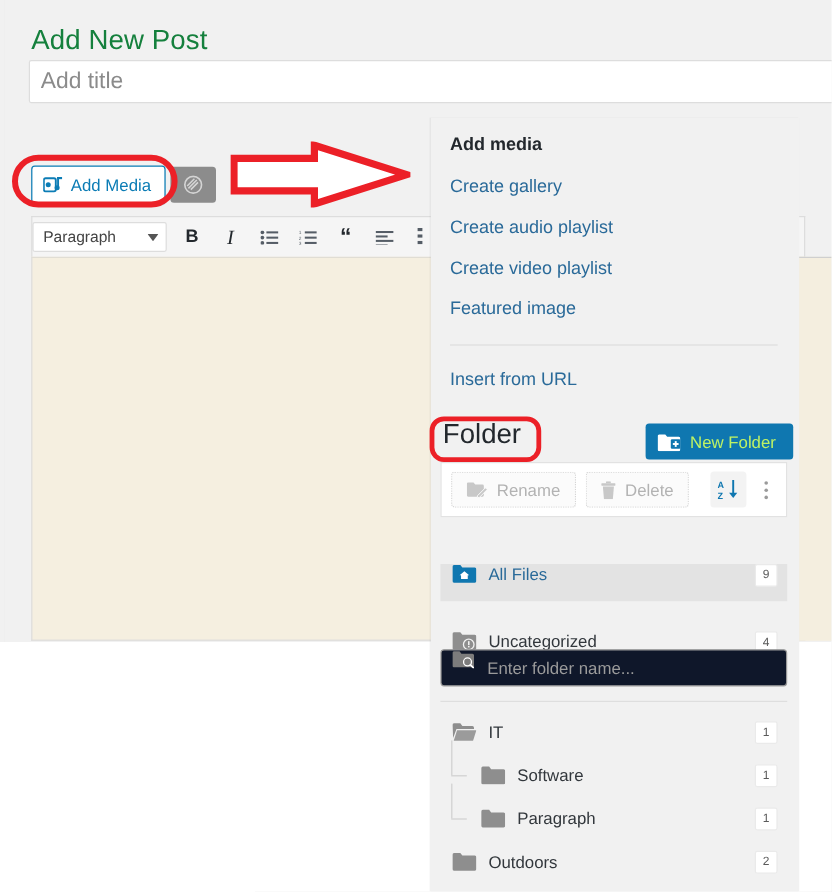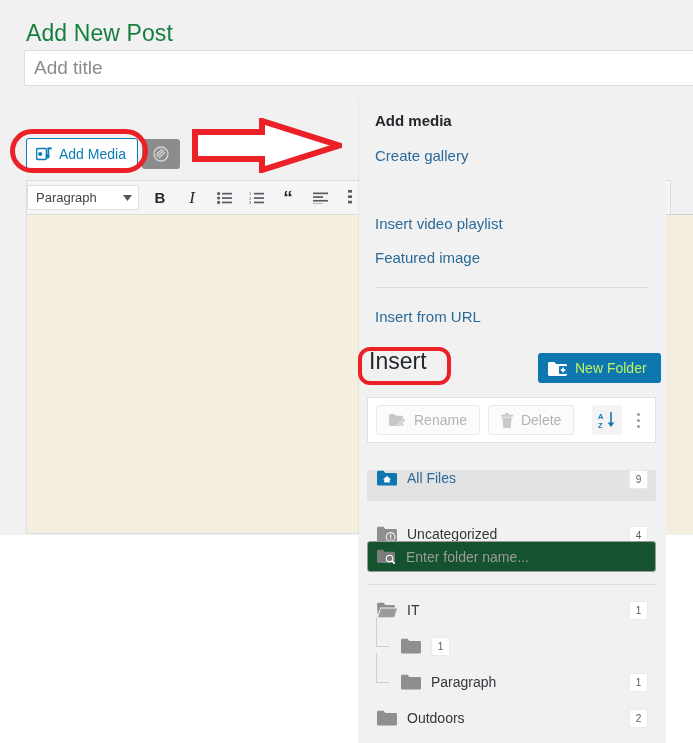--- a/index.html
+++ b/index.html
@@ -197,21 +197,21 @@
     font-size: 14px;
     display: flex;
     align-items: center;
     gap: 8px;
     cursor: pointer;
     font-family: "Liberation Sans", sans-serif;
   }
 
   #folder-toolbar {
     position: absolute;
-    left: 8px; top: 299px;
+    left: 8px; top: 287px;
     width: 289px; height: 46px;
     background: #fff;
     border: 1px solid #e2e2e2;
     display: flex;
     align-items: center;
     padding: 0 8px;
     gap: 8px;
   }
   .ghost-btn {
     display: flex;
@@ -276,25 +276,24 @@
     align-items: center;
     justify-content: center;
     margin-right: 8px;
     padding: 0 4px;
   }
 
   #folder-search {
     position: absolute;
     left: 8px; top: 443px;
     width: 289px; height: 31px;
-    background: #14532d;
+    background: #0f172a;
     border: 1px solid #9a9a9a;
     border-radius: 3px;
     display: flex;
-    align-items: center;
     padding: 0 9px;
     gap: 9px;
   }
   #folder-search input {
     border: none;
     outline: none;
     font-size: 14px;
     color: #9b9b9b;
     font-family: "Liberation Sans", sans-serif;
     width: 100%;
@@ -447,28 +446,29 @@
   <div id="editor-body"></div>
 </div>
 
 <div id="editor-body-right"></div>
 
 <div id="media-panel">
 
   <div id="panel-heading">Add media</div>
 
   <div class="panel-link" style="top:49px">Create gallery</div>
-  <div class="panel-link" style="top:117px">Insert video playlist</div>
+  <div class="panel-link" style="top:83px">Create audio playlist</div>
+  <div class="panel-link" style="top:117px">Create video playlist</div>
   <div class="panel-link" style="top:151px">Featured image</div>
 
   <div id="panel-divider"></div>
 
   <div class="panel-link" style="top:210px">Insert from URL</div>
 
-  <div id="folders-title">Insert</div>
+  <div id="folders-title">Folder</div>
 
   <button id="new-folder-btn">
     <span>
       <svg width="19" height="15" viewBox="0 0 19 15">
         <path d="M0 2.4 A1.4 1.4 0 0 1 1.4 1 H6.4 L8 3 H17.6 A1.4 1.4 0 0 1 19 4.4 V13.6 A1.4 1.4 0 0 1 17.6 15 H1.4 A1.4 1.4 0 0 1 0 13.6 Z" fill="#ffffff"></path>
         <rect x="11" y="5" width="8" height="8" rx="1" fill="#0f77b0"></rect>
         <rect x="14.3" y="6.6" width="1.6" height="4.8" fill="#ffffff"></rect>
         <rect x="12.7" y="8.2" width="4.8" height="1.6" fill="#ffffff"></rect>
       </svg>
     </span>
@@ -561,20 +561,21 @@
     <span class="badge">1</span>
   </div>
 
   <div class="tree-row" style="top:531px">
     <span class="tree-indent"></span>
     <span style="margin:0 10px 0 0">
       <svg width="20" height="16" viewBox="0 0 20 16">
         <path d="M0 2.2 A1.4 1.4 0 0 1 1.4 0.8 H6.6 L8.3 3 H18.6 A1.4 1.4 0 0 1 20 4.4 V14.2 A1.4 1.4 0 0 1 18.6 15.6 H1.4 A1.4 1.4 0 0 1 0 14.2 Z" fill="#8e8e8e"></path>
       </svg>
     </span>
+    <span class="fname">Software</span>
     <span class="badge">1</span>
   </div>
 
   <div class="tree-row" style="top:567px">
     <span class="tree-indent last"></span>
     <span style="margin:0 10px 0 0">
       <svg width="20" height="16" viewBox="0 0 20 16">
         <path d="M0 2.2 A1.4 1.4 0 0 1 1.4 0.8 H6.6 L8.3 3 H18.6 A1.4 1.4 0 0 1 20 4.4 V14.2 A1.4 1.4 0 0 1 18.6 15.6 H1.4 A1.4 1.4 0 0 1 0 14.2 Z" fill="#8e8e8e"></path>
       </svg>
     </span>

